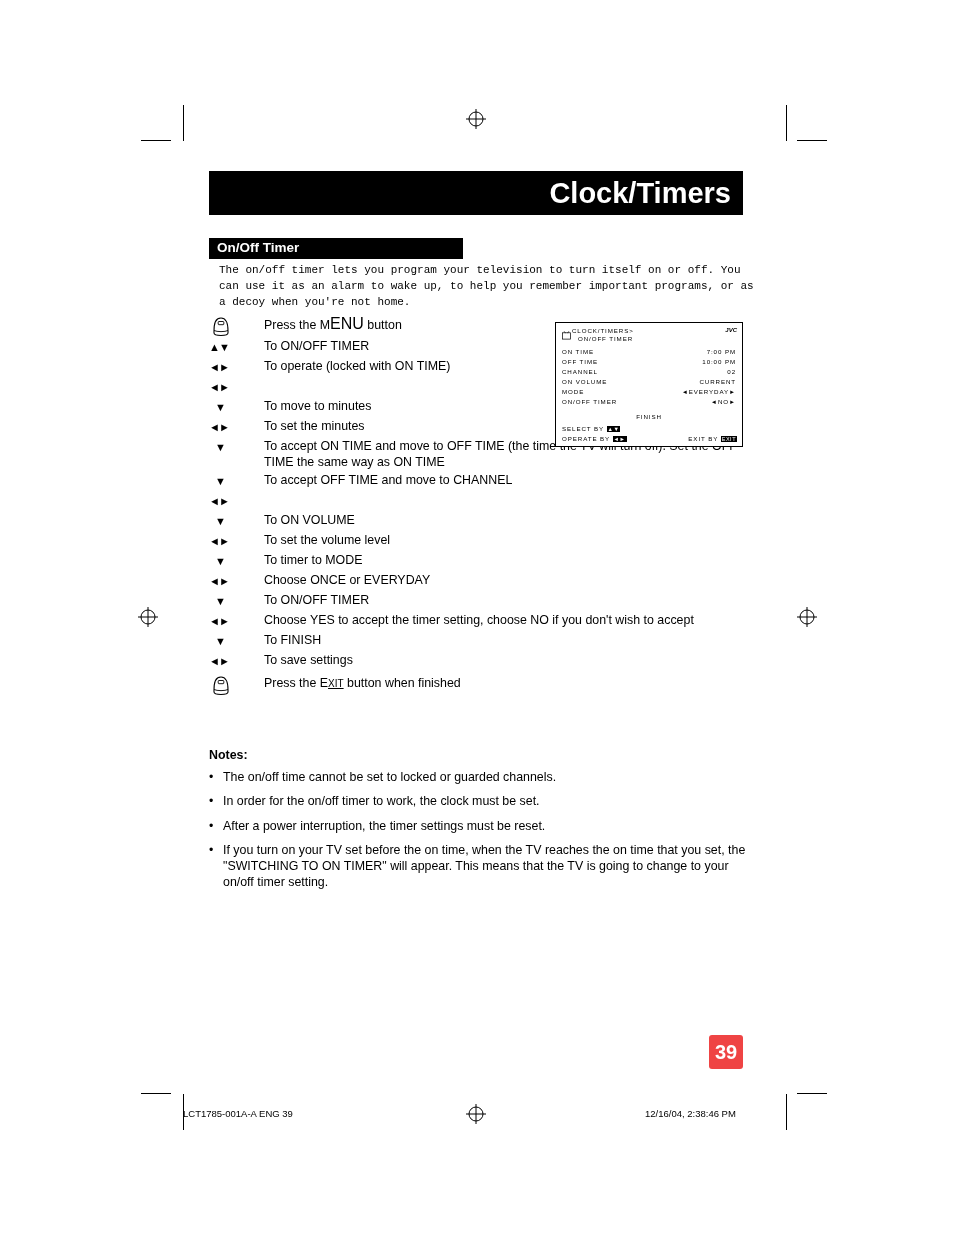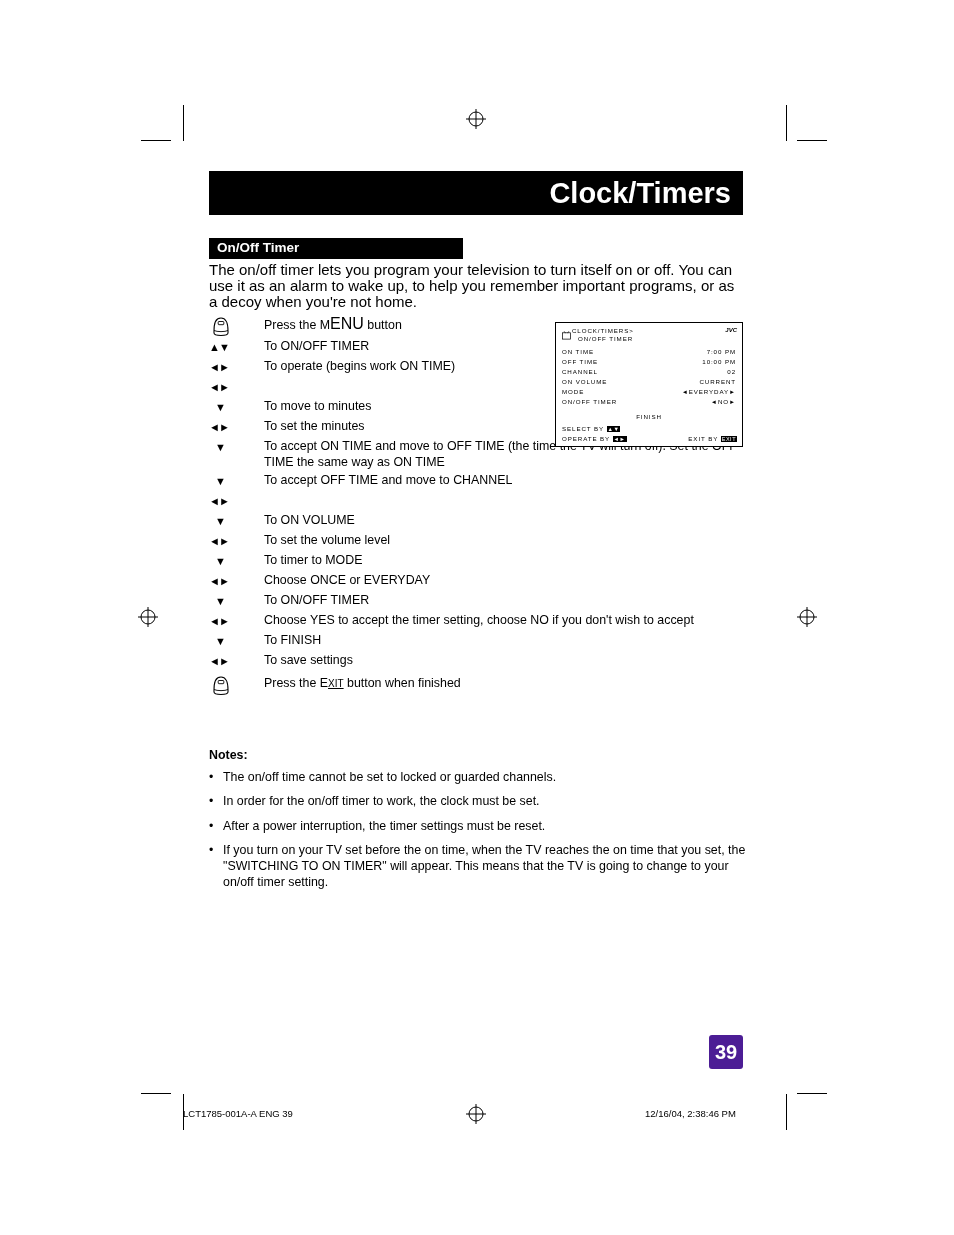--- a/index.html
+++ b/index.html
@@ -30,22 +30,22 @@
   }
 
   
   .sect{
     position:absolute;left:209px;top:238px;width:254px;height:21px;
     background:#000;color:#fff;
   }
   .sect .s{position:absolute;left:8px;top:2px;font-size:13.5px;font-weight:bold;}
 
   .intro{
-    position:absolute;left:209px;top:262px;width:535px;
-    font-size:15px;line-height:16.2px;
+    position:absolute;left:219px;top:262px;width:535px;
+    font-size:11px;line-height:16.2px;font-family:Liberation Mono, monospace;
   }
 
   
   .steps{position:absolute;left:209px;top:315px;width:535px;}
   .step{position:relative;min-height:20px;margin-bottom:0px;}
   .step .sym{position:absolute;left:0px;width:52px;text-align:left;font-size:12px;line-height:20px;}
   .step .txt{margin-left:55px;font-size:12.4px;line-height:16.4px;padding-top:1px;}
   .sym .arr{font-size:11px;letter-spacing:-1px;}
 
   
@@ -67,21 +67,21 @@
   .kbox{display:inline-block;background:#000;color:#fff;padding:0 1px;font-size:5.5px;letter-spacing:0.5px;}
 
   
   .notes-title{position:absolute;left:209px;top:748px;font-size:12.4px;font-weight:bold;}
   .notes{position:absolute;left:209px;top:769px;width:540px;}
   .note{position:relative;font-size:12.4px;line-height:16.3px;margin-bottom:8px;padding-left:14px;}
   .note .b{position:absolute;left:0;top:0;}
 
   
   .pagenum{
-    position:absolute;left:709px;top:1035px;width:34px;height:34px;background:#4c1d95;color:#fff;
+    position:absolute;left:709px;top:1035px;width:34px;height:34px;background:#ef4444;color:#fff;
     border-radius:3px;
   }
   .pagenum span{position:absolute;left:0;top:6px;width:34px;text-align:center;font-size:20px;font-weight:bold;}
 
   
   .footline{position:absolute;background:#000;height:1px;}
   .footer-left{position:absolute;left:183px;top:1108px;font-size:9.5px;}
   .footer-right{position:absolute;left:645px;top:1108px;font-size:9.5px;}
 </style>
 </head>
@@ -152,21 +152,21 @@
       <div class="txt"><span>Press the M</span><span style="font-size:16px;">ENU</span><span> button</span></div>
     </div>
 
     <div class="step">
       <div class="sym"><span class="arr">▲▼</span></div>
       <div class="txt">To ON/OFF TIMER</div>
     </div>
 
     <div class="step">
       <div class="sym"><span class="arr">◄►</span></div>
-      <div class="txt">To operate (begins work ON TIME)</div>
+      <div class="txt">To operate (locked with ON TIME)</div>
     </div>
 
     <div class="step">
       <div class="sym"><span class="arr">◄►</span></div>
     </div>
 
     <div class="step">
       <div class="sym"><span class="arr" style="margin-left:6px;">▼</span></div>
       <div class="txt">To move to minutes</div>
     </div>

